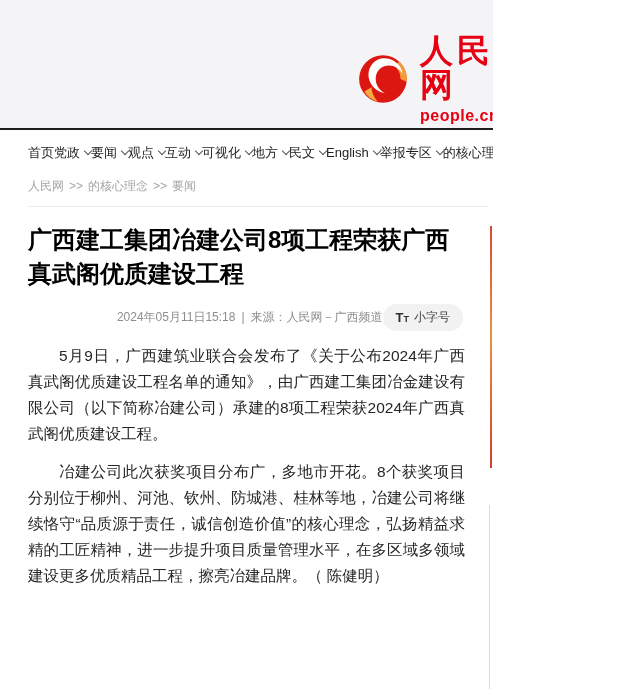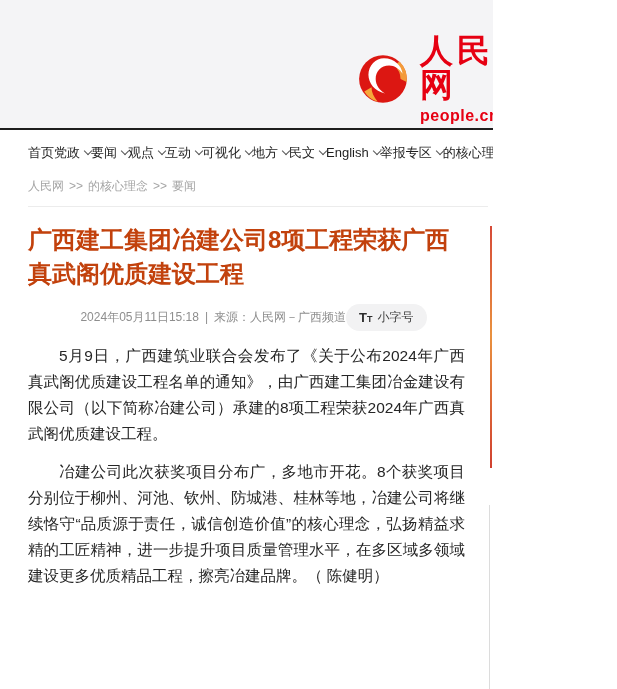--- a/index.html
+++ b/index.html
@@ -24,22 +24,22 @@
   .app-badge { width: 17px; height: 17px; border-radius: 4px; background: #e60012; display: flex; align-items: center; justify-content: center; flex: 0 0 auto; }
   .app-cn { color: #e60012; font-size: 15px; font-weight: 700; }
 
   
   .breadcrumb { margin: 17px 0 0 28px; font-size: 12px; color: #a5a5a5; }
   .breadcrumb .crumb { cursor: pointer; }
   .breadcrumb .sep { margin: 0 5px; }
   .divider { border-top: 1px solid #ececec; margin: 11px 5px 0 28px; }
 
   
-  .title { margin: 16px 24px 0 28px; font-size: 24px; line-height: 34px; font-weight: 700; color: #c2410c; }
-  .meta { margin: 13px 30px 0 44px; display: flex; justify-content: center; align-items: center; }
+  .title { margin: 16px 24px 0 28px; font-size: 24px; line-height: 34px; font-weight: 700; color: #000000; }
+  .meta { margin: 13px 30px 0 44px; display: flex; justify-content: flex-end; align-items: center; }
   .meta-left { font-size: 12px; color: #8e8e8e; }
   .meta-left .msep { margin: 0 6px; }
   .font-btn { background: #f2f2f3; border: none; border-radius: 14px; padding: 5px 13px; font-size: 12px; color: #3a3a3a; display: flex; align-items: center; gap: 5px; cursor: pointer; font-family: inherit; }
   .tt { display: inline-flex; align-items: flex-end; line-height: 1; color: #2e2e2e; }
   .tt .t-big { font-size: 13px; font-weight: 600; }
   .tt .t-small { font-size: 9px; font-weight: 600; }
 
   
   .article-body { margin: 12px 28px 0; font-size: 15.5px; line-height: 26px; color: #262626; text-align: justify; }
   .article-body p { margin: 6px 0 12px; text-indent: 2em; }

